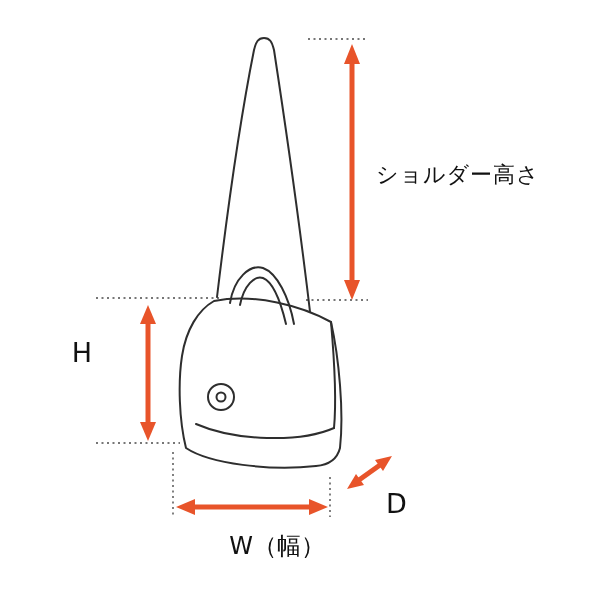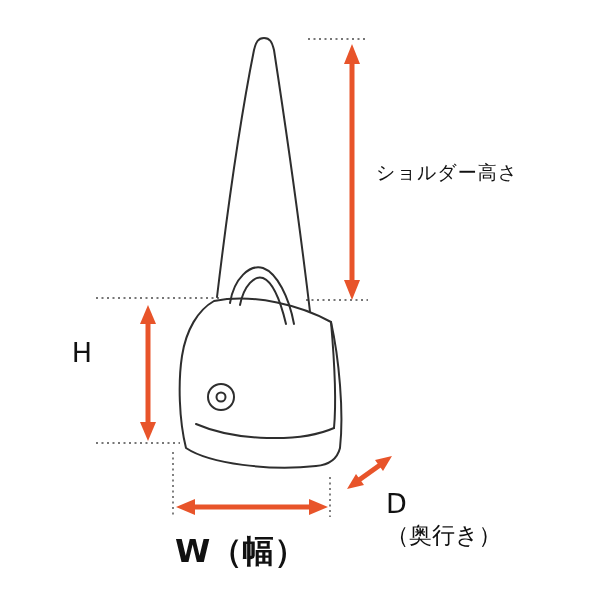--- a/index.html
+++ b/index.html
@@ -56,21 +56,21 @@
     stroke: none;
   }
   .label {
     position: absolute;
     color: var(--text-color);
     white-space: nowrap;
   }
   .label-shoulder {
     left: 376px;
     top: 160px;
-    font-size: 19px;
+    font-size: 22px;
     font-weight: 500;
     letter-spacing: 1px;
   }
   .label-height {
     left: 20px;
     top: 334px;
     width: 124px;
     text-align: center;
     line-height: 1.4;
   }
@@ -81,23 +81,23 @@
   }
   .label-height .sub {
     font-size: 23px;
     font-weight: 500;
     display: block;
   }
   .label-width {
     left: 175px;
     top: 530px;
     width: 150px;
-    text-align: left;
-    font-size: 32px;
-    font-weight: 700;
+    text-align: right;
+    font-size: 24px;
+    font-weight: 400;
   }
   .label-depth {
     left: 386px;
     top: 486px;
     line-height: 1.3;
   }
   .label-depth .letter {
     font-size: 27px;
     font-weight: 500;
     display: block;
@@ -167,16 +167,15 @@
   <div class="label label-shoulder">ショルダー高さ</div>
 
   <div class="label label-height">
     <span class="letter">H</span>
   </div>
 
   <div class="label label-width">W（幅）</div>
 
   <div class="label label-depth">
     <span class="letter">D</span>
-    <span class="sub">（奥行き）</span>
   </div>
 
 </div>
 
 </body></html>

